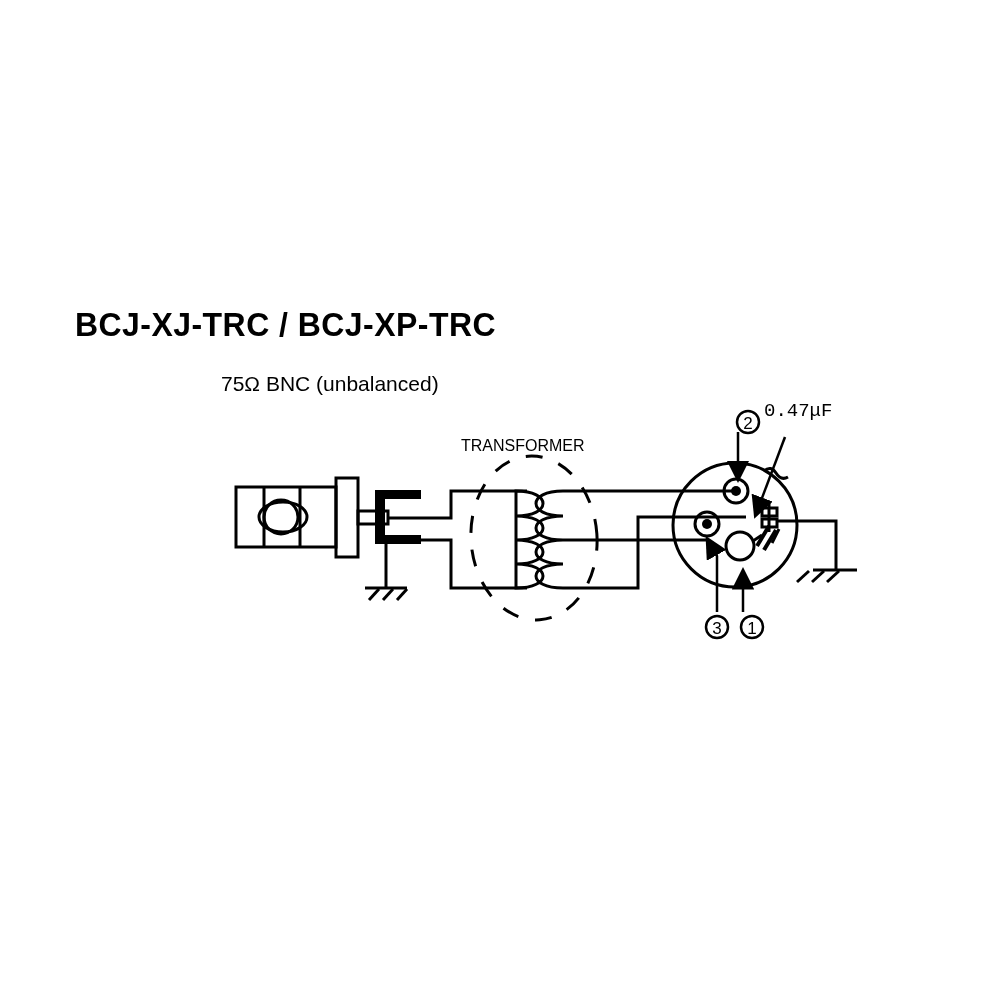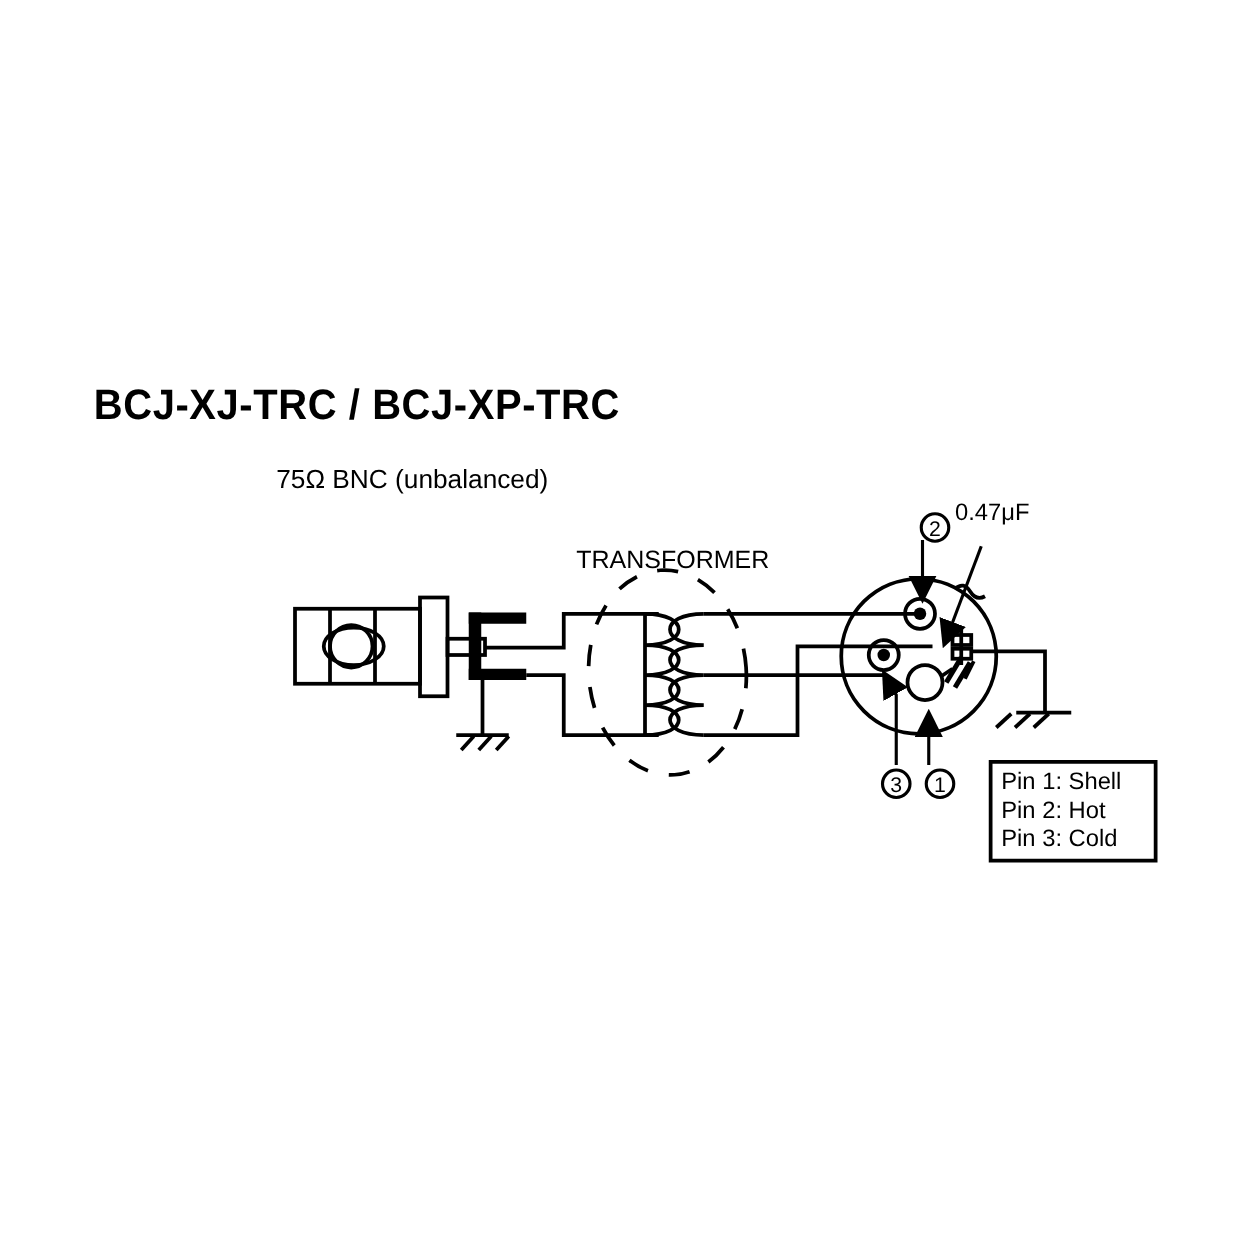--- a/index.html
+++ b/index.html
@@ -39,28 +39,28 @@
     font-size: 21px;
     white-space: nowrap;
   }
   #label-bnc { left: 221px; top: 372px; }
   #label-xlr { left: 600px; top: 372px; }
   #label-transformer {
     position: absolute;
     left: 461px;
     top: 437px;
     font-family: "Liberation Sans", sans-serif;
-    font-size: 20px;
+    font-size: 16px;
     white-space: nowrap;
   }
   #label-cap {
     position: absolute;
     left: 764px;
     top: 400px;
-    font-family: Liberation Sans, sans-serif;
+    font-family: Liberation Mono, monospace;
     font-size: 19px;
     white-space: nowrap;
   }
   #pin-legend {
     position: absolute;
     left: 791px;
     top: 608px;
     width: 135px;
     box-sizing: border-box;
     border: 3px solid #000;
@@ -230,19 +230,14 @@
     </g>
 
     <g>
       <path d="M743,612 L743,572" fill="none" stroke="#000" stroke-width="2.5" marker-end="url(#arrowhead)"></path>
       <circle cx="752" cy="627" r="11" fill="#fff" stroke="#000" stroke-width="2.5"></circle>
       <text class="pin-num" x="752" y="628">1</text>
     </g>
 
   </svg>
 
-  <div id="pin-legend">
-    <div class="legend-line">Pin 1: Shell</div>
-    <div class="legend-line">Pin 2: Hot</div>
-    <div class="legend-line">Pin 3: Cold</div>
-  </div>
 
 </div>
 
 </body></html>

